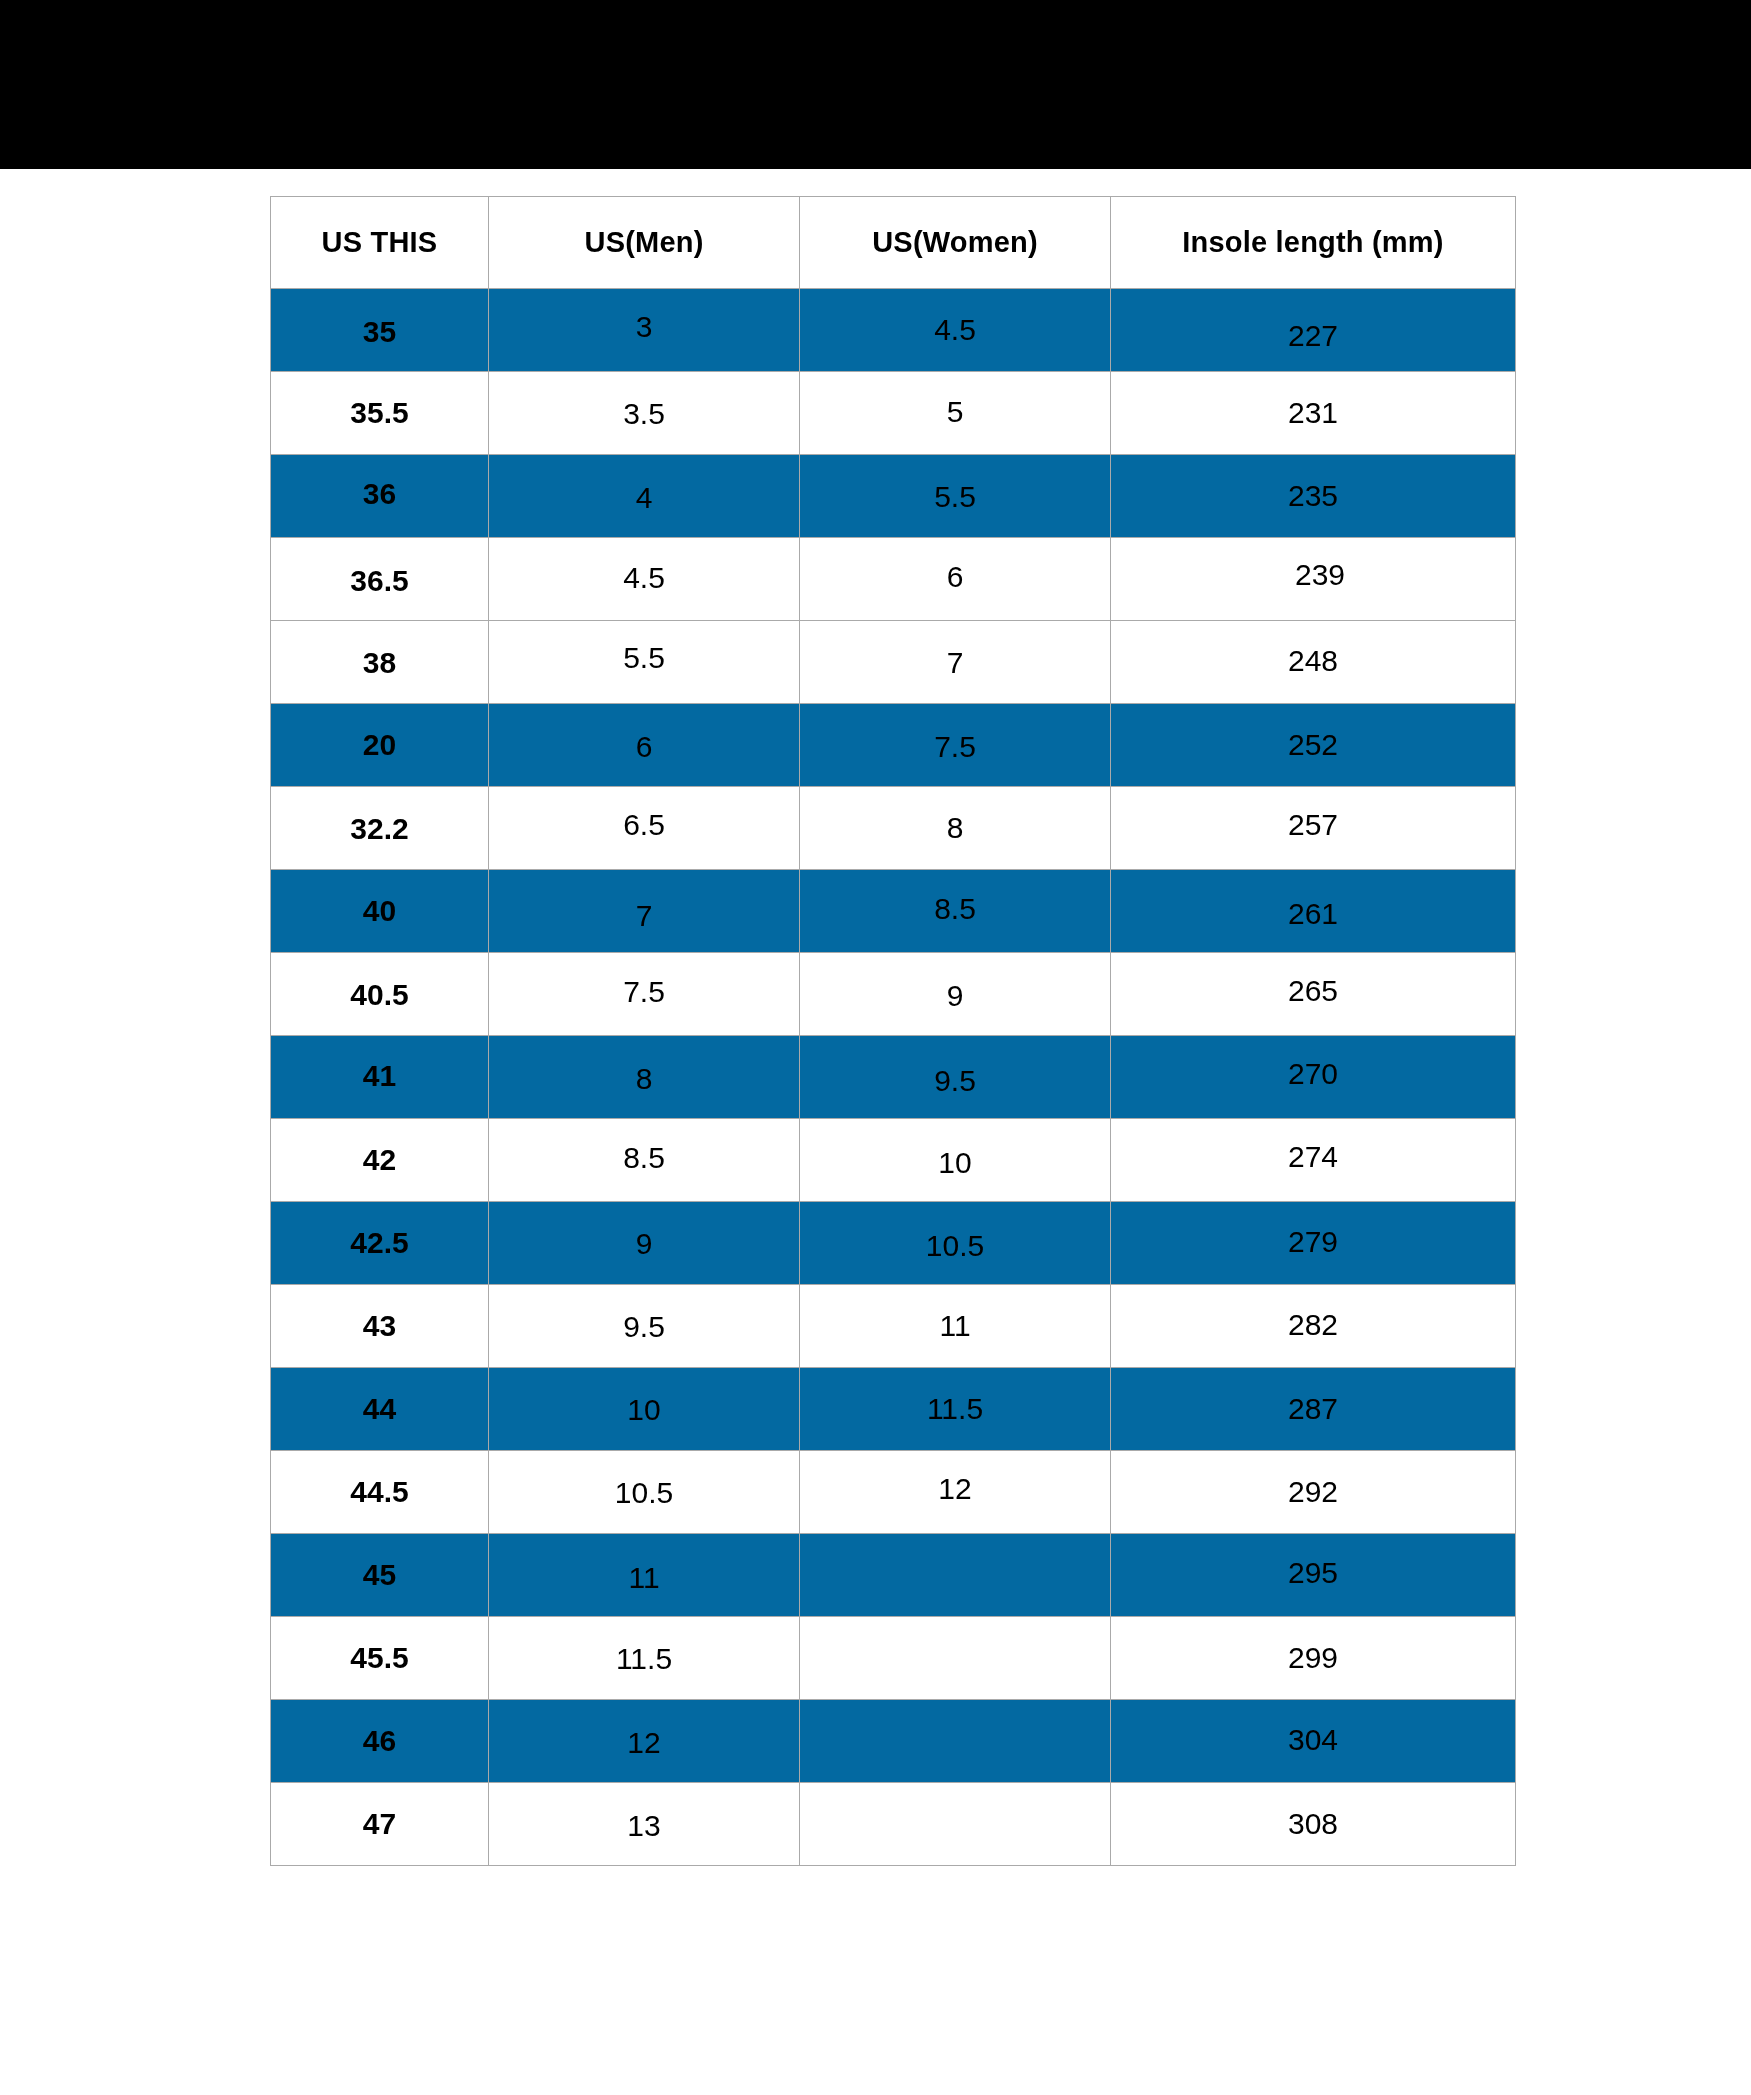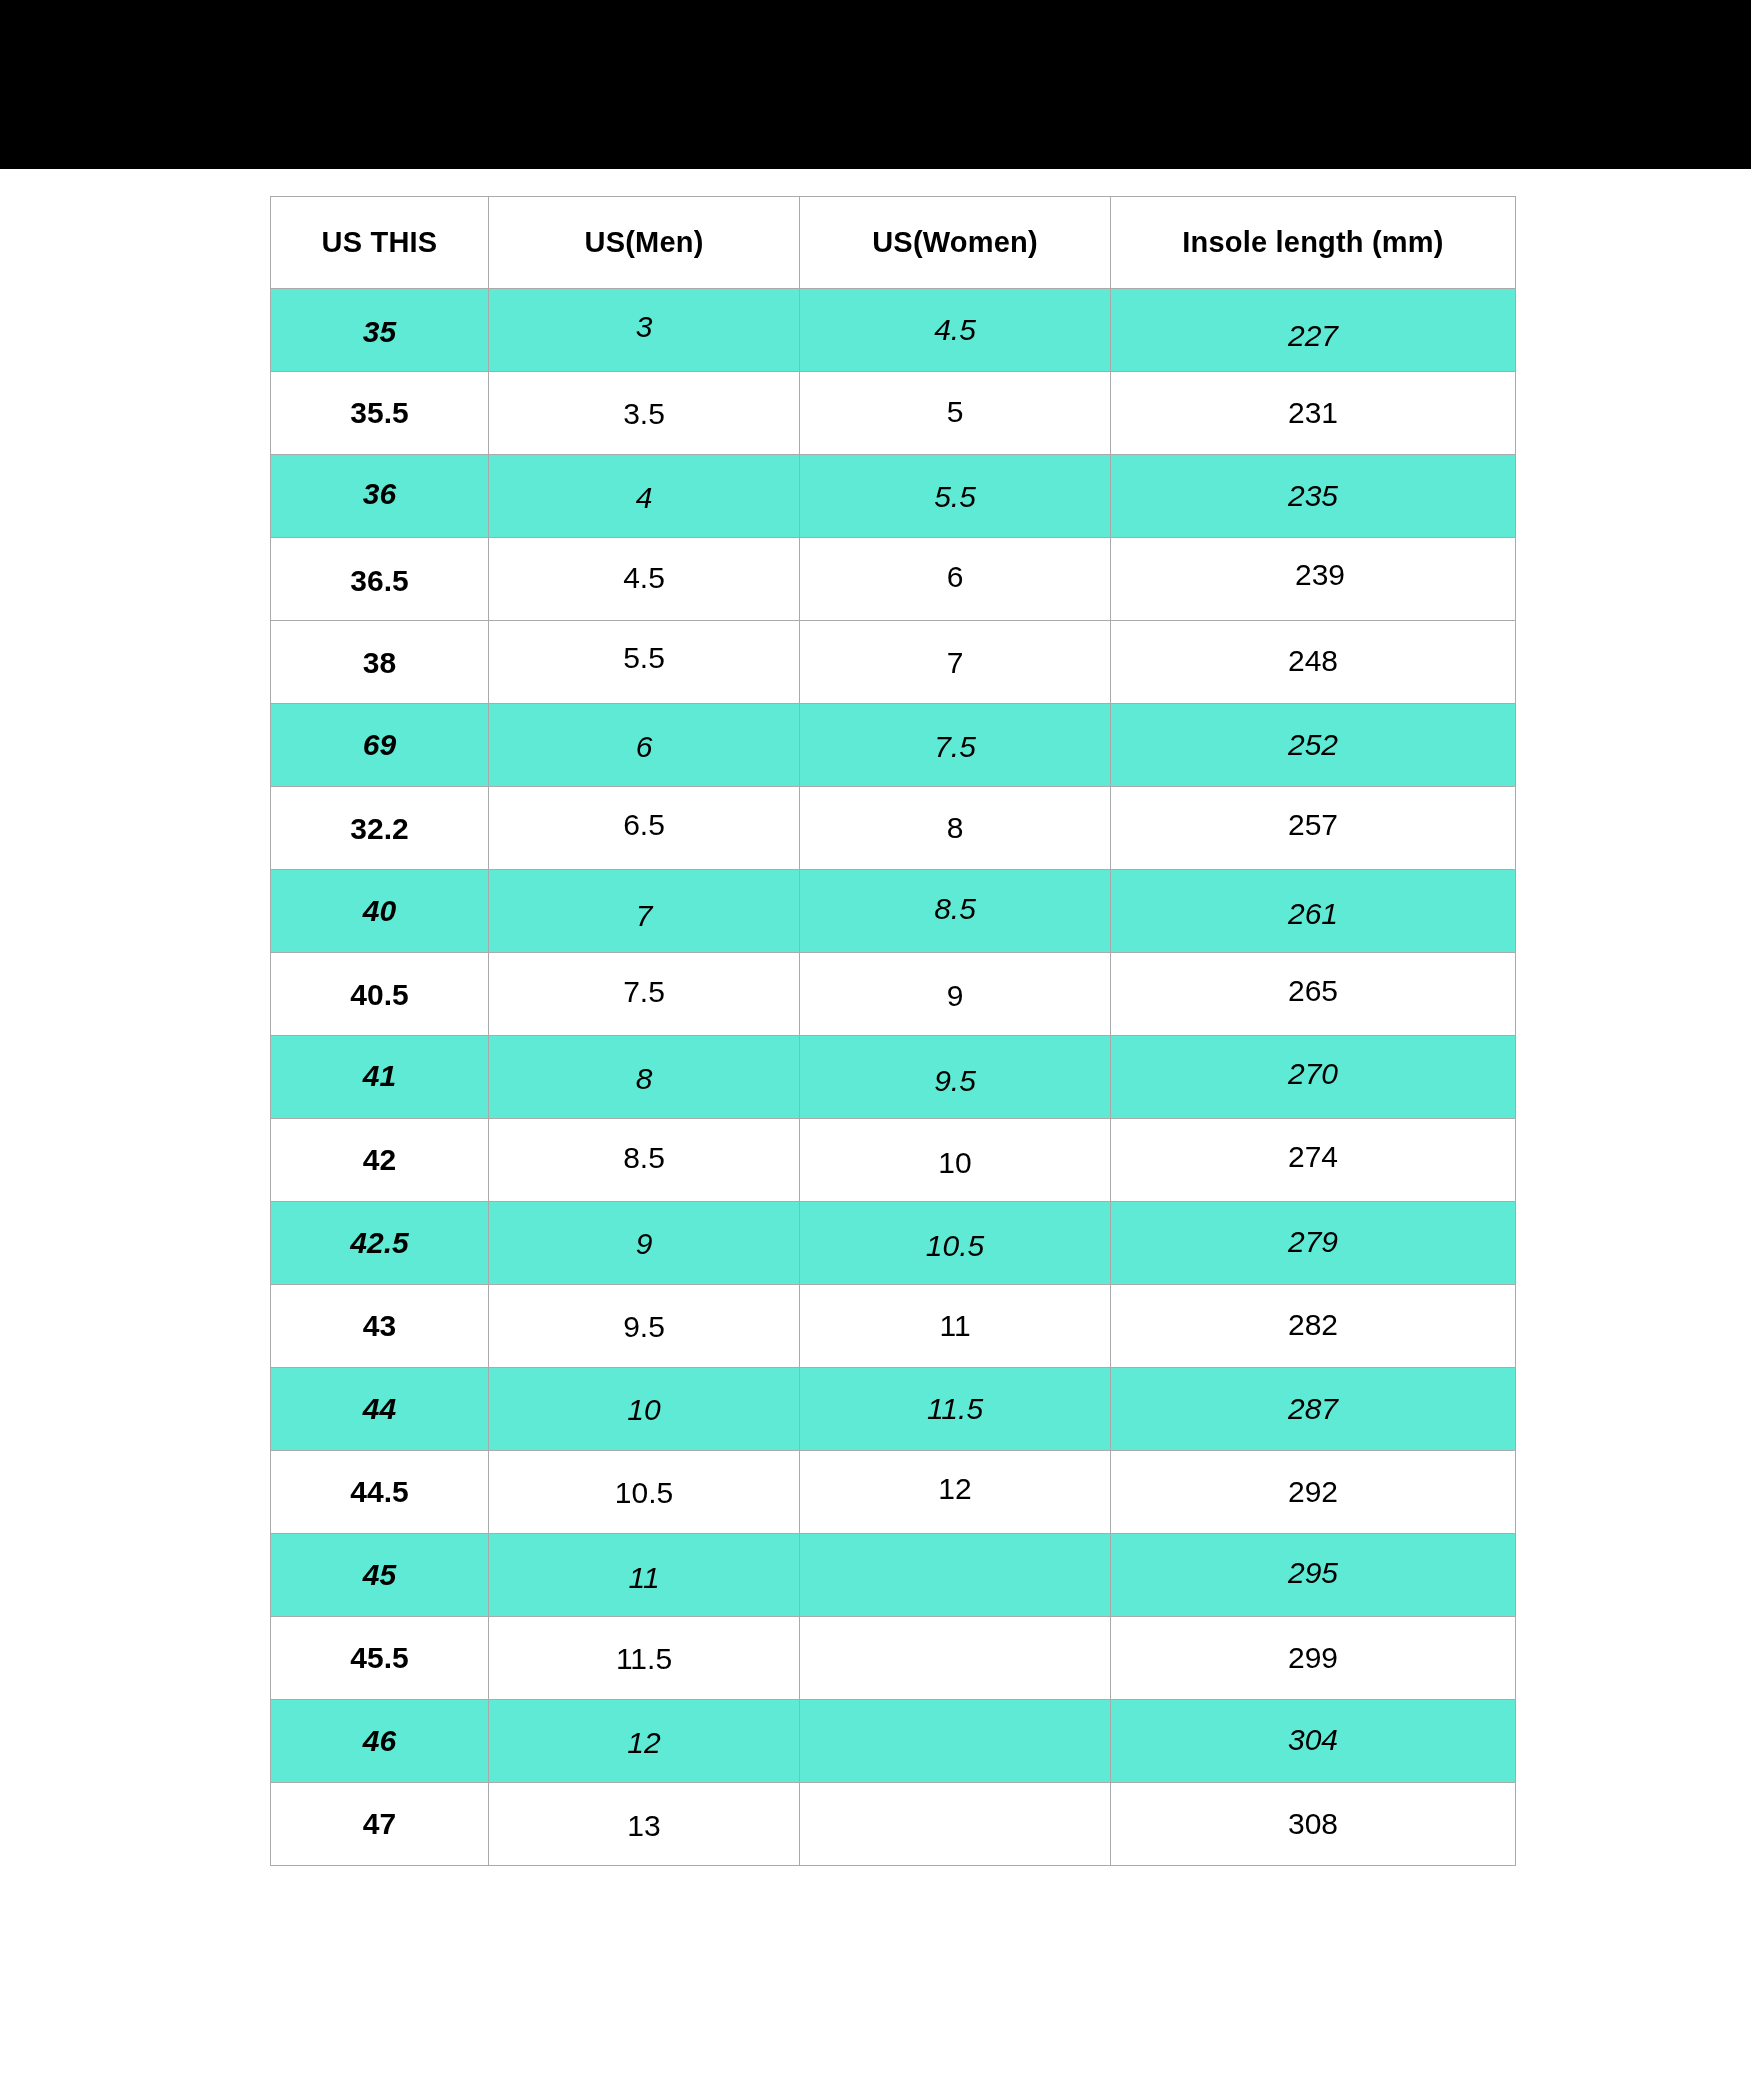--- a/index.html
+++ b/index.html
@@ -55,22 +55,21 @@
     height: 89px;
     font-size: 29px;
     font-weight: bold;
     background: #ffffff;
     letter-spacing: 0.2px;
   }
   table.size-table tbody tr {
     height: 83px;
   }
   table.size-table tbody tr.odd td {
-    background: #5eead4;
-    font-style: italic;
+    background: #0369a1;
   }
   table.size-table tbody tr.even td {
     background: #ffffff;
   }
   table.size-table td.col-size {
     font-size: 30px;
     font-weight: bold;
   }
   table.size-table td.col-val {
     font-size: 30px;
@@ -187,21 +186,21 @@
             </td>
             <td class="col-val">
               <span class="v" style="transform: translateY(1px);">7</span>
             </td>
             <td class="col-val">
               <span class="v" style="transform: translateY(-1px);">248</span>
             </td>
           </tr>
           <tr class="odd">
             <td class="col-size">
-              <span class="v" style="transform: translateY(0px);">69</span>
+              <span class="v" style="transform: translateY(0px);">20</span>
             </td>
             <td class="col-val">
               <span class="v" style="transform: translateY(1.9px);">6</span>
             </td>
             <td class="col-val">
               <span class="v" style="transform: translateY(1.9px);">7.5</span>
             </td>
             <td class="col-val">
               <span class="v" style="transform: translateY(0px);">252</span>
             </td>

